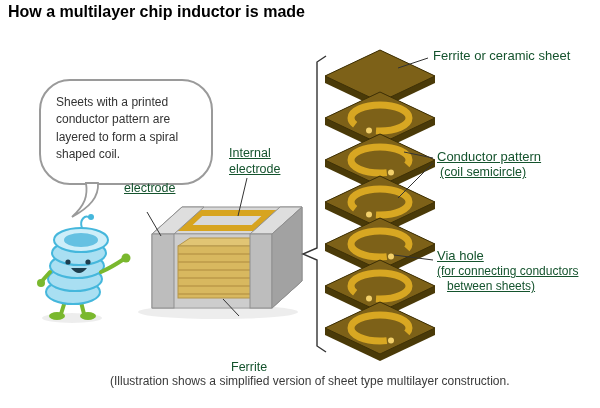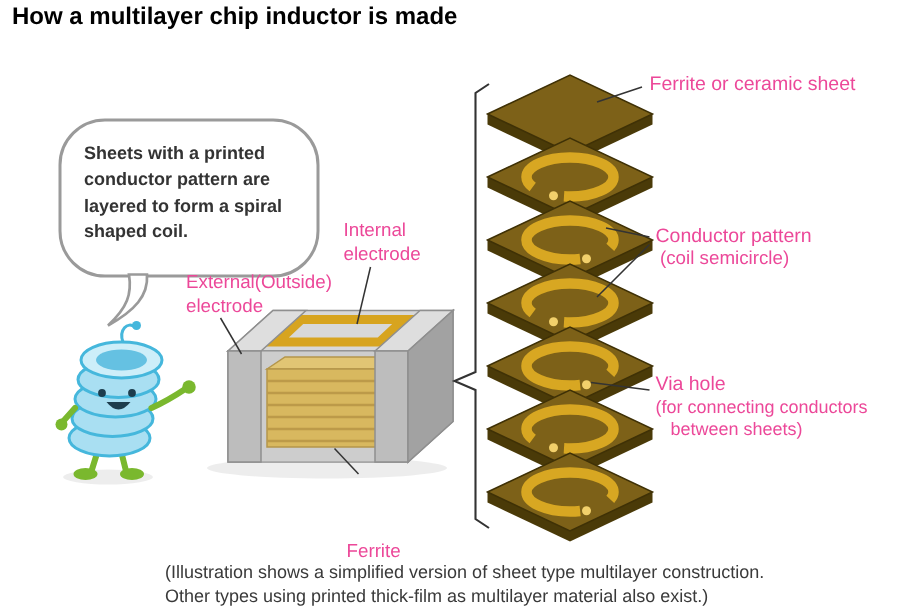--- a/index.html
+++ b/index.html
@@ -7,24 +7,24 @@
     position:relative; width:600px; height:408px; background:#ffffff;
     font-family:"Liberation Sans", sans-serif; overflow:hidden;
   }
   .canvas { position:absolute; left:0; top:0; }
   .page-title {
     position:absolute; left:8px; top:3px; margin:0;
     font-size:16px; font-weight:700; color:#000;
   }
   .bubble-text {
     position:absolute; left:56px; top:94px; width:142px;
-    font-size:12px; line-height:1.45; color:#333;font-weight:bold;
+    font-size:12px; line-height:1.45; color:#333;
   }
-  .lbl { position:absolute; color:#ec4899; line-height:1.25; }
-  .lbl div { white-space:nowrap; }
+  .lbl { position:absolute; color:#14532d; line-height:1.25; }
+  .lbl div { white-space:nowrap;text-decoration:underline; }
   .lbl-internal { left:229px; top:146px; font-size:12.5px; }
   .lbl-external { left:124px; top:181px; font-size:12.5px; }
   .lbl-ferrite  { left:231px; top:320px; font-size:12.5px;margin-top:40px; }
   .lbl-sheet    { left:433px; top:48px;  font-size:13px; }
   .lbl-conductor{ left:437px; top:149px; font-size:13px; }
   .lbl-conductor .sub { font-size:12.5px; padding-left:3px; }
   .lbl-via      { left:437px; top:248px; font-size:13px; }
   .lbl-via .sub { font-size:12px; }
   .lbl-via .sub2{ font-size:12px; padding-left:10px; }
   .caption {
@@ -150,37 +150,35 @@
   <h1 class="page-title">How a multilayer chip inductor is made</h1>
 
   <div class="bubble-text">Sheets with a printed conductor pattern are layered to form a spiral shaped coil.</div>
 
   <div class="lbl lbl-internal">
     <div>Internal</div>
     <div>electrode</div>
   </div>
 
   <div class="lbl lbl-external">
-    <div>External(Outside)</div>
     <div>electrode</div>
   </div>
 
   <div class="lbl lbl-ferrite">Ferrite</div>
 
   <div class="lbl lbl-sheet">Ferrite or ceramic sheet</div>
 
   <div class="lbl lbl-conductor">
     <div>Conductor pattern</div>
     <div class="sub">(coil semicircle)</div>
   </div>
 
   <div class="lbl lbl-via">
     <div>Via hole</div>
     <div class="sub">(for connecting conductors</div>
     <div class="sub sub2">between sheets)</div>
   </div>
 
   <div class="caption">
     <div>(Illustration shows a simplified version of sheet type multilayer construction.</div>
-    <div>Other types using printed thick-film as multilayer material also exist.)</div>
   </div>
 
 </div>
 
 </body></html>

